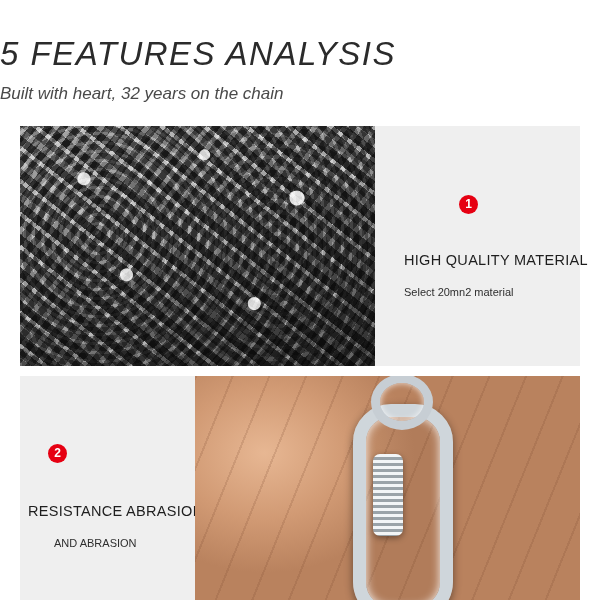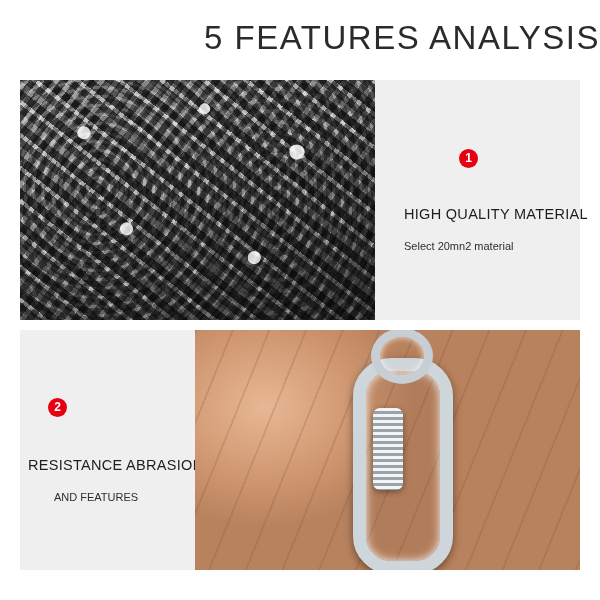--- a/index.html
+++ b/index.html
@@ -13,22 +13,23 @@
     font-family: "Liberation Sans", sans-serif;
     overflow: hidden;
   }
   .page {
     position: relative;
     width: 600px;
     height: 600px;
     background: #ffffff;
   }
   .header {
-    text-align: right;
-    padding-top: 16px;
+    text-align: left;
+    padding-top: 32px;
+    font-style: italic;
   }
   .title {
     font-size: 33px;
     letter-spacing: 1.5px;
     color: #2b2b2b;
     font-weight: 400;
     margin: 0;
     line-height: 44px;
   }
   .subtitle {
@@ -177,38 +178,39 @@
     box-shadow: inset 0 0 6px rgba(255,255,255,0.8);
   }
 </style>
 </head>
 <body>
 
 <div class="page">
 
   <div class="header">
     <h1 class="title">5 FEATURES ANALYSIS</h1>
+    <p class="subtitle">Built with heart, 32 years on the chain</p>
   </div>
 
   <div class="feature-row row-one">
     <div class="photo photo-1">
       <div class="chainpile"></div>
     </div>
     <div class="text-panel panel-1">
       <div class="badge badge-1">1</div>
       <div class="feat-title feat-title-1">HIGH QUALITY MATERIAL</div>
       <div class="feat-sub feat-sub-1">Select 20mn2 material</div>
     </div>
   </div>
 
   <div class="feature-row row-two">
     <div class="text-panel panel-2">
       <div class="badge badge-2">2</div>
       <div class="feat-title feat-title-2">RESISTANCE ABRASION</div>
-      <div class="feat-sub feat-sub-2">AND FEATURES</div>
+      <div class="feat-sub feat-sub-2">AND ABRASION</div>
     </div>
     <div class="photo photo-2">
       <div class="handshot">
         <div class="hand-fingers"></div>
       </div>
       <div class="carabiner"></div>
       <div class="carabiner-nut"></div>
       <div class="ring-top"></div>
     </div>
   </div>

